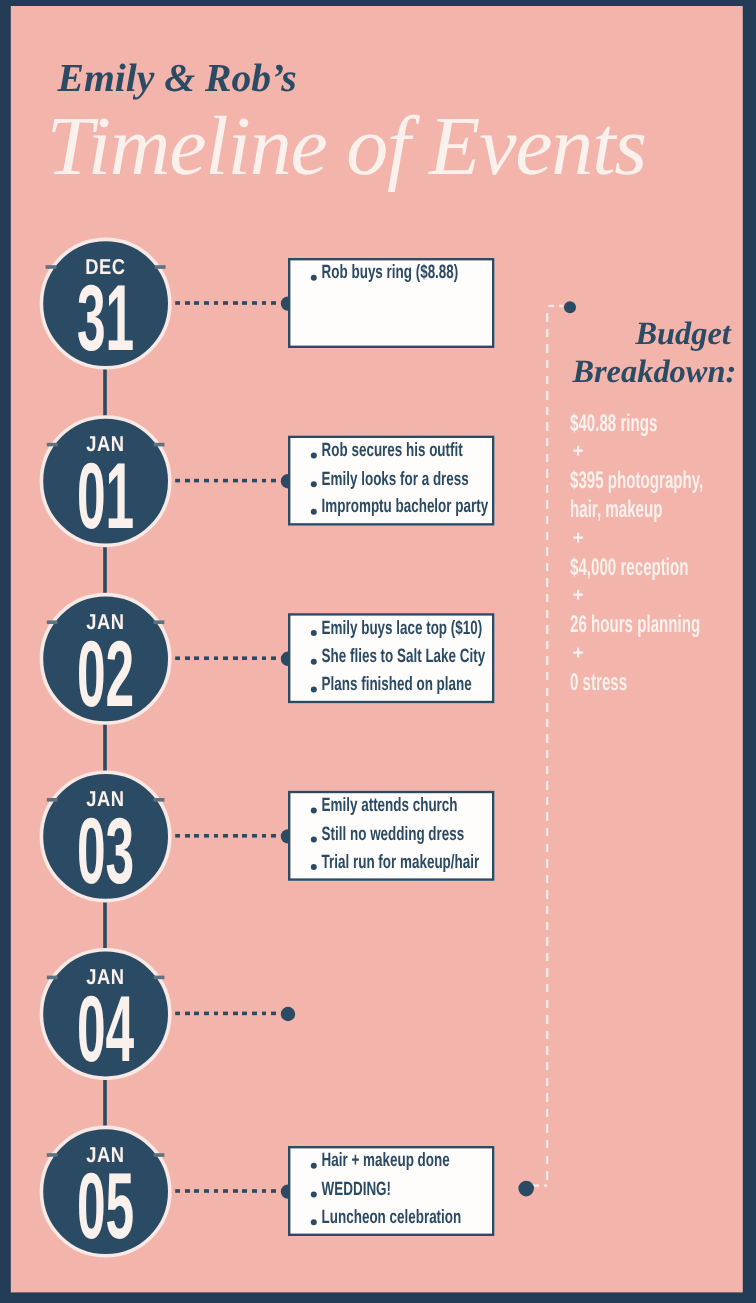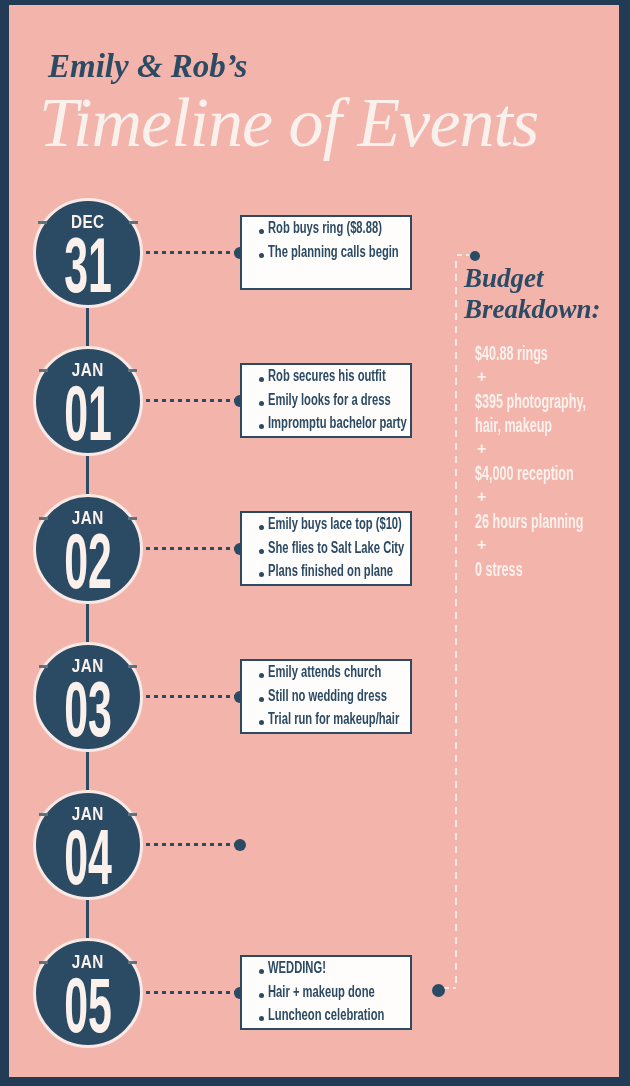--- a/index.html
+++ b/index.html
@@ -57,22 +57,22 @@
   }
   .bline{position:relative;height:23.5px;display:flex;align-items:flex-start;padding-left:26px;}
   .bdot{position:absolute;left:17px;top:50%;margin-top:-2.5px;width:5px;height:5px;border-radius:50%;background:var(--navy);}
   .btext{
     font-weight:bold;font-size:16px;line-height:16px;color:var(--navy);
     transform:scaleX(0.7);transform-origin:0 50%;white-space:nowrap;
   }
   
   .budget-dot{position:absolute;left:470px;top:251px;width:10px;height:10px;border-radius:50%;background:var(--navy);}
   .b-heading{
-    position:absolute;left:464px;top:263px;width:132px;
-    font:italic 700 27px/31px "Liberation Serif",serif;color:var(--navy);
+    position:absolute;left:477px;top:263px;width:132px;
+    font:italic 700 27px/31px "Liberation Serif",serif;color:var(--navy);text-align:right;
   }
   .b-items{position:absolute;left:475px;top:341px;}
   .b-item-line{
     font-weight:bold;font-size:20px;line-height:24px;color:var(--offwhite);
     transform:scaleX(0.63);transform-origin:0 50%;white-space:nowrap;
   }
   .b-plus{font-weight:bold;font-size:16px;line-height:24px;color:var(--offwhite);padding-left:2px;}
   
   .vdash{
     position:absolute;left:455px;top:261px;width:2px;height:727px;
@@ -106,24 +106,20 @@
     </div>
     <div class="connector"></div>
     <span class="cdot"></span>
     <div class="box">
   <div class="bline">
     <span class="bdot"></span>
     <span class="btext">Rob buys ring ($8.88)</span>
   </div>
 
 
-  <div class="bline">
-    <span class="bdot"></span>
-    <span class="btext">The planning calls begin</span>
-  </div>
 </div>
   </div>
 
   <div class="entry" style="top: 346px;">
     <div class="badge">
       <div class="month-row">
         <span class="month-dash"></span>
         <span class="month-text">JAN</span>
         <span class="month-dash"></span>
       </div>
@@ -227,26 +223,26 @@
         <span class="month-text">JAN</span>
         <span class="month-dash"></span>
       </div>
       <div class="day">05</div>
     </div>
     <div class="connector"></div>
     <span class="cdot"></span>
     <div class="box">
   <div class="bline">
     <span class="bdot"></span>
+    <span class="btext">Hair + makeup done</span>
+  </div>
+
+  <div class="bline">
+    <span class="bdot"></span>
     <span class="btext">WEDDING!</span>
-  </div>
-
-  <div class="bline">
-    <span class="bdot"></span>
-    <span class="btext">Hair + makeup done</span>
   </div>
 
   <div class="bline">
     <span class="bdot"></span>
     <span class="btext">Luncheon celebration</span>
   </div>
 </div>
   </div>
 </div>
 

